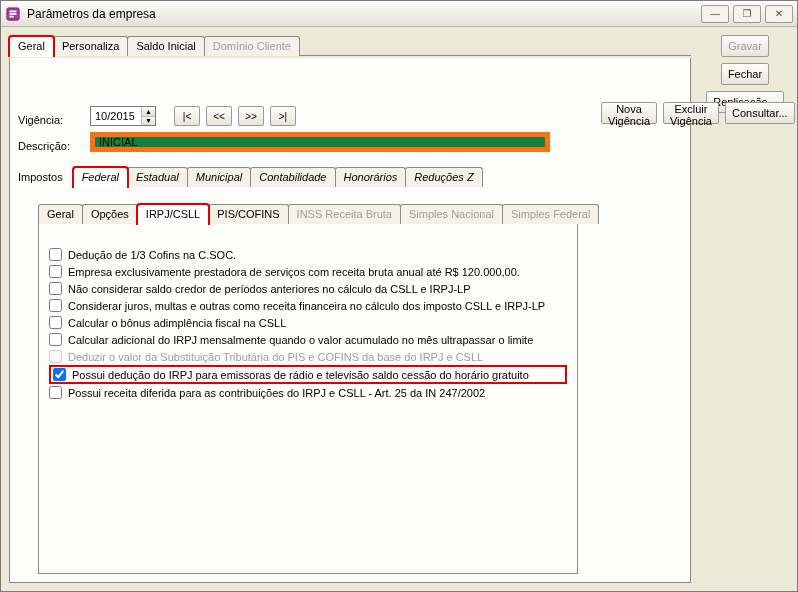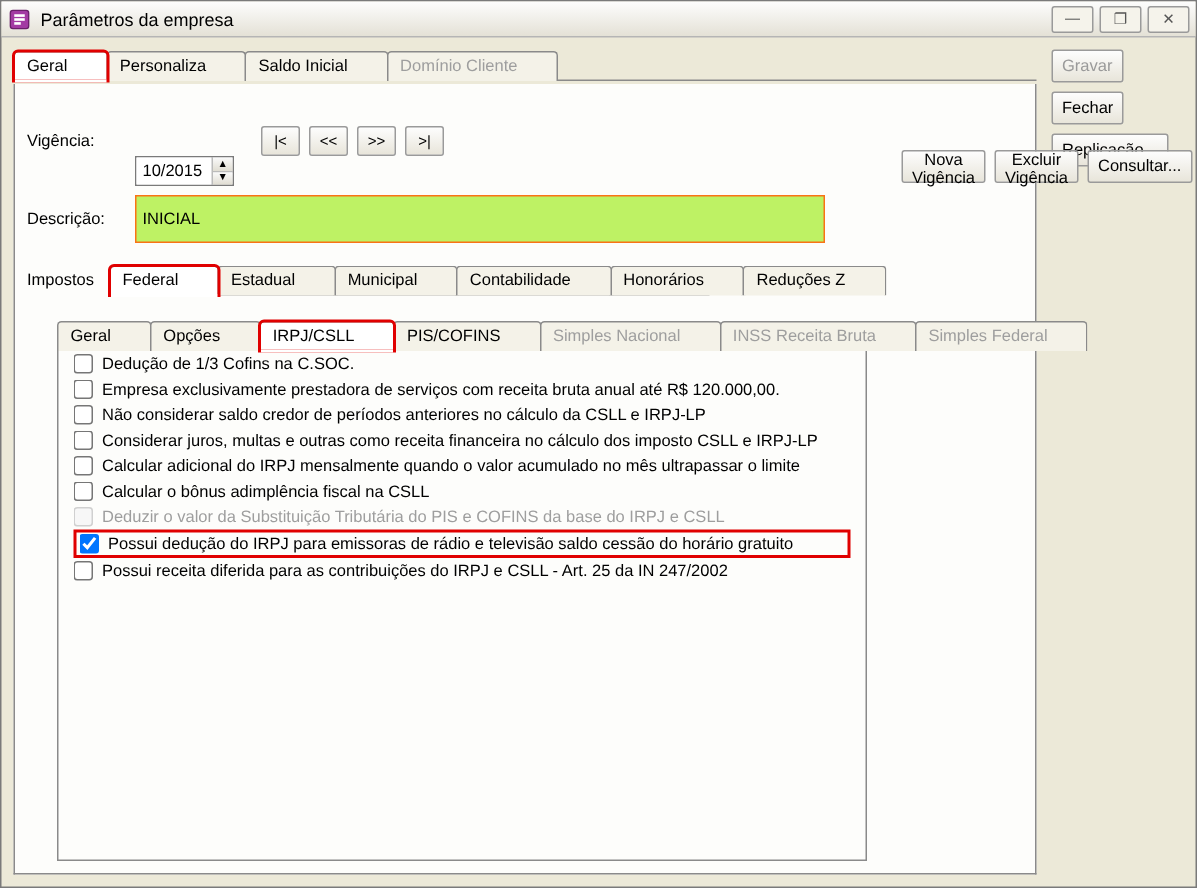--- a/index.html
+++ b/index.html
@@ -54,21 +54,21 @@
     flex: 1;
     display: flex;
     flex-direction: column;
   }
   .right-panel {
     width: 88px;
     margin-left: 10px;
     display: flex;
     flex-direction: column;
     gap: 6px;
-    align-items: flex-start;
+    align-items: center;
   }
   button.std {
     height: 22px;
     border: 1px solid #9a9a9a;
     background: linear-gradient(#fdfdfd,#e8e5da);
     border-radius: 2px;
     font-size: 11px;
     cursor: pointer;
     padding: 0 6px;
   }
@@ -77,21 +77,21 @@
     cursor: default;
   }
   
   .tabstrip {
     display: flex;
     align-items: flex-end;
     border-bottom: 1px solid #8a8a8a;
     margin-bottom: 2px;
   }
   .tab {
-    padding: 3px 26px 4px 8px;
+    padding: 3px 8px 4px 8px;
     border: 1px solid #8a8a8a;
     border-bottom: none;
     background: #f4f2e8;
     margin-right: -1px;
     border-radius: 3px 3px 0 0;
     cursor: pointer;
     position: relative;
     top: 1px;
     font-size: 11px;
     white-space: nowrap;
@@ -116,26 +116,26 @@
     border-top: none;
     background: #fdfdfb;
     padding: 8px;
     flex: 1;
   }
   .outer-tab-body {
     flex: 1;
     display: flex;
     flex-direction: column;
   }
-  .row { display: flex; align-items: center; gap: 6px; margin-bottom: 6px; }
+  .row { display: flex; align-items: flex-end; gap: 6px; margin-bottom: 6px; }
   .label { width: 66px; }
   input[type=text].field {
-    height: 32px;
-    border: 1px solid #f97316;
-    background: #bef264;
+    height: 20px;
+    border: 5px solid #f97316;
+    background: #15803d;
     padding: 0 4px;
     font-size: 11px;
   }
   .spinner {
     display: inline-flex;
     align-items: stretch;
     border: 1px solid #7a7a7a;
     height: 20px;
     background: #fff;
     margin-top: 40px;
@@ -160,32 +160,33 @@
     cursor: pointer;
     font-size: 10px;
     display: inline-flex; align-items:center; justify-content:center;
     padding: 0;
   }
   .sub-tabstrip {
     display: flex;
     align-items: flex-start;
     border-bottom: 1px solid #8a8a8a;
     margin-top: 4px;
+    font-style: italic;
   }
   .inner-tabstrip {
     display: flex;
     align-items: flex-end;
     border-bottom: 1px solid #8a8a8a;
     margin-top: 6px;
   }
   .inner-body {
     border: 1px solid #8a8a8a;
     border-top: none;
     background: #fdfdfb;
-    padding: 0 10px;
+    padding: 22px 10px;
     flex: 1;
   }
   .chk-row {
     display: flex;
     align-items: center;
     gap: 6px;
     padding: 2px 0;
     font-size: 11px;
   }
   .chk-row.disabled { color: #9e9e9e; }
@@ -270,22 +271,22 @@
               <div class="tab">Honorários</div>
               <div class="tab">Reduções Z</div>
             </div>
         </div>
 
         <div class="inner-tabstrip" id="inner-tabstrip" style="margin-top:16px; margin-left:20px; max-width:540px;">
             <div class="tab">Geral</div>
             <div class="tab">Opções</div>
             <div class="tab selected hl-tab-red">IRPJ/CSLL</div>
             <div class="tab">PIS/COFINS</div>
+            <div class="tab disabled">INSS Receita Bruta</div>
             <div class="tab disabled">Simples Nacional</div>
-            <div class="tab disabled">INSS Receita Bruta</div>
             <div class="tab disabled">Simples Federal</div>
           </div>
 
         <div class="inner-body" style="margin-left:20px; max-width:540px; min-height:340px;">
           <div id="checklist">
               <div class="chk-row">
                 <input type="checkbox" style="">
                 <span>Dedução de 1/3 Cofins na C.SOC.</span>
               </div>
               <div class="chk-row">
@@ -295,25 +296,25 @@
               <div class="chk-row">
                 <input type="checkbox" style="">
                 <span>Não considerar saldo credor de períodos anteriores no cálculo da CSLL e IRPJ-LP</span>
               </div>
               <div class="chk-row">
                 <input type="checkbox" style="">
                 <span>Considerar juros, multas e outras como receita financeira no cálculo dos imposto CSLL e IRPJ-LP</span>
               </div>
               <div class="chk-row">
                 <input type="checkbox" style="">
+                <span>Calcular o bônus adimplência fiscal na CSLL</span>
+              </div>
+              <div class="chk-row">
+                <input type="checkbox" style="">
                 <span>Calcular adicional do IRPJ mensalmente quando o valor acumulado no mês ultrapassar o limite</span>
-              </div>
-              <div class="chk-row">
-                <input type="checkbox" style="">
-                <span>Calcular o bônus adimplência fiscal na CSLL</span>
               </div>
               <div class="chk-row disabled">
                 <input type="checkbox" disabled="" style="">
                 <span>Deduzir o valor da Substituição Tributária do PIS e COFINS da base do IRPJ e CSLL</span>
               </div>
               <div class="chk-row hl-row-red">
                 <input type="checkbox" checked="" style="">
                 <span>Possui dedução do IRPJ para emissoras de rádio e televisão saldo cessão do horário gratuito</span>
               </div>
               <div class="chk-row">

